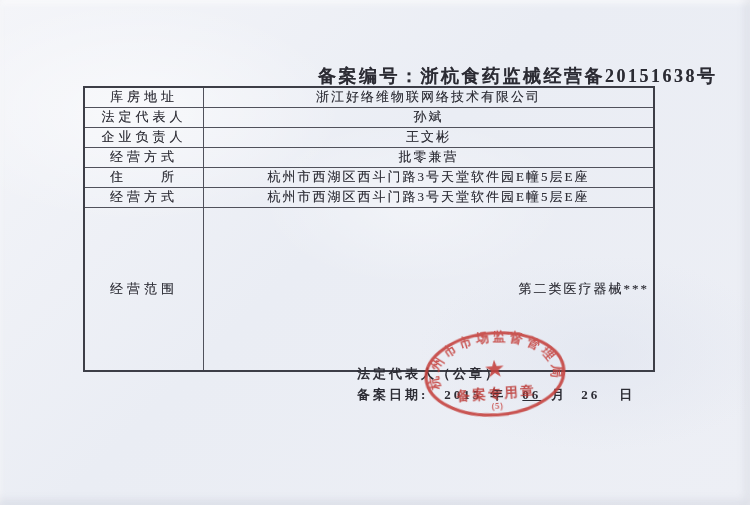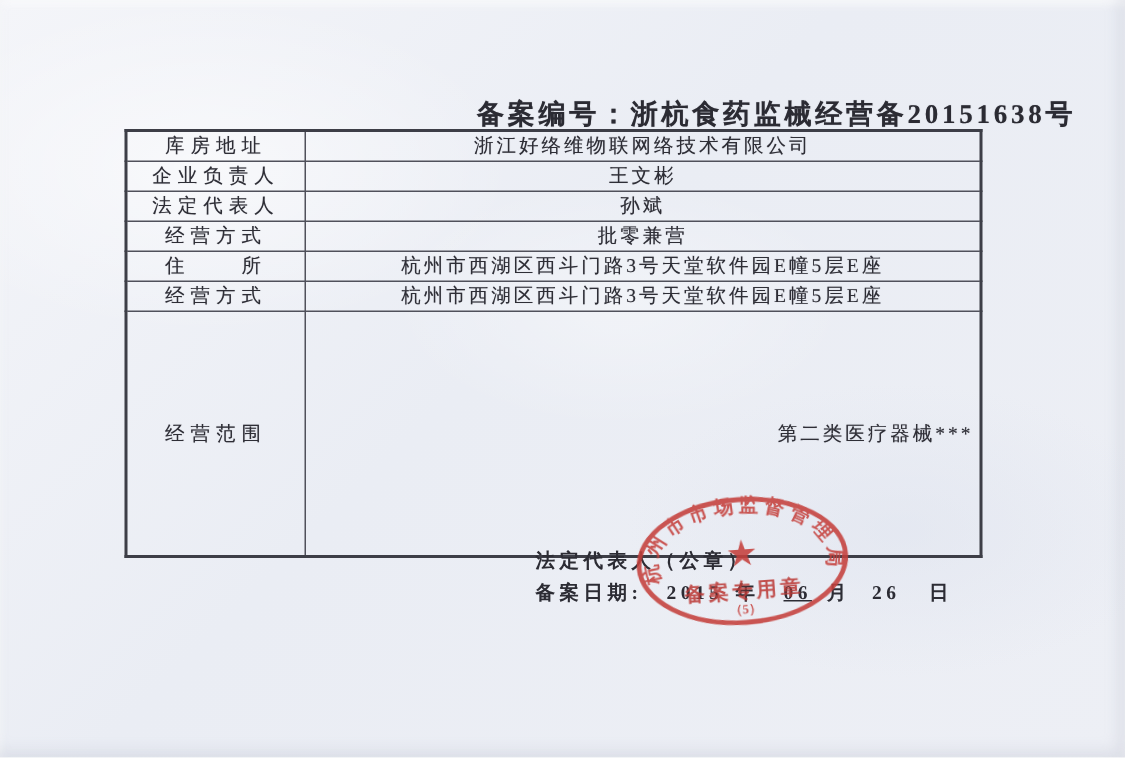--- a/index.html
+++ b/index.html
@@ -93,26 +93,26 @@
     <span>备案编号：</span><span>浙杭食药监械经营备20151638号</span>
   </div>
 
   <table class="cert">
     <tbody>
       <tr class="r">
         <td class="lbl">库房地址</td>
         <td class="val">浙江好络维物联网络技术有限公司</td>
       </tr>
       <tr class="r">
+        <td class="lbl">法定代表人</td>
+        <td class="val">孙斌</td>
+      </tr>
+      <tr class="r">
         <td class="lbl">企业负责人</td>
         <td class="val">王文彬</td>
-      </tr>
-      <tr class="r">
-        <td class="lbl">法定代表人</td>
-        <td class="val">孙斌</td>
       </tr>
       <tr class="r">
         <td class="lbl">经营方式</td>
         <td class="val">批零兼营</td>
       </tr>
       <tr class="r">
         <td class="lbl">住　　所</td>
         <td class="val">杭州市西湖区西斗门路3号天堂软件园E幢5层E座</td>
       </tr>
       <tr class="r">

